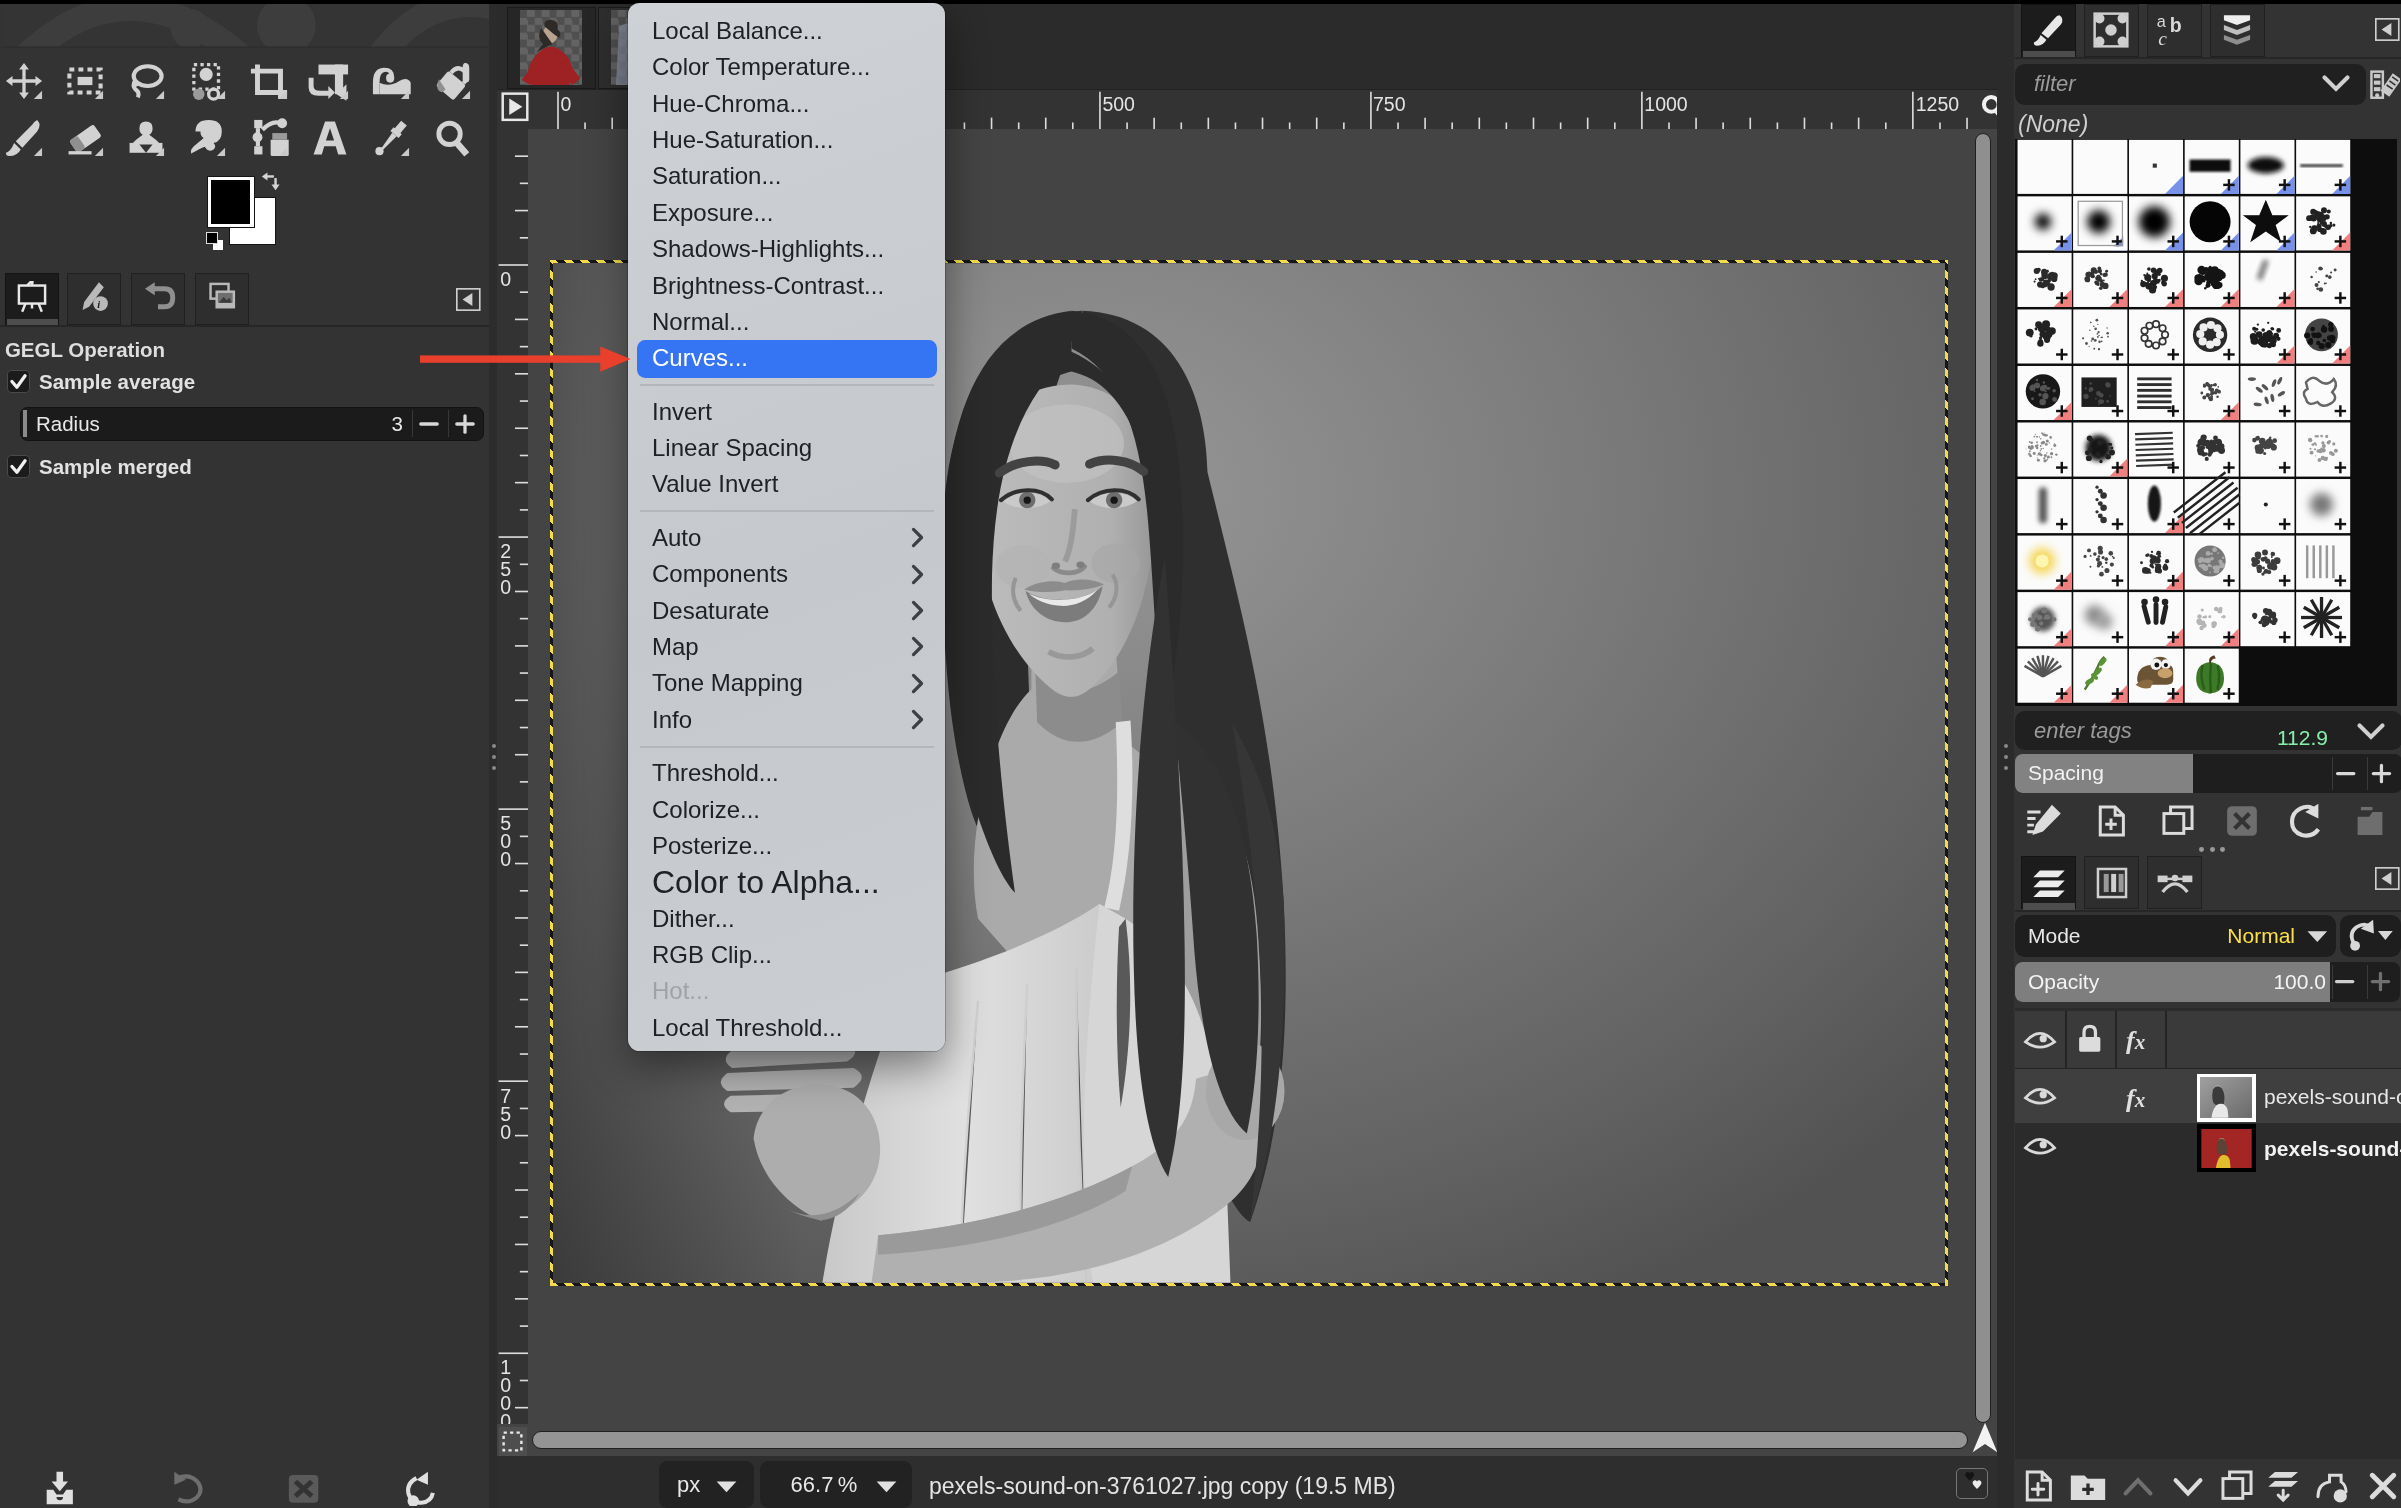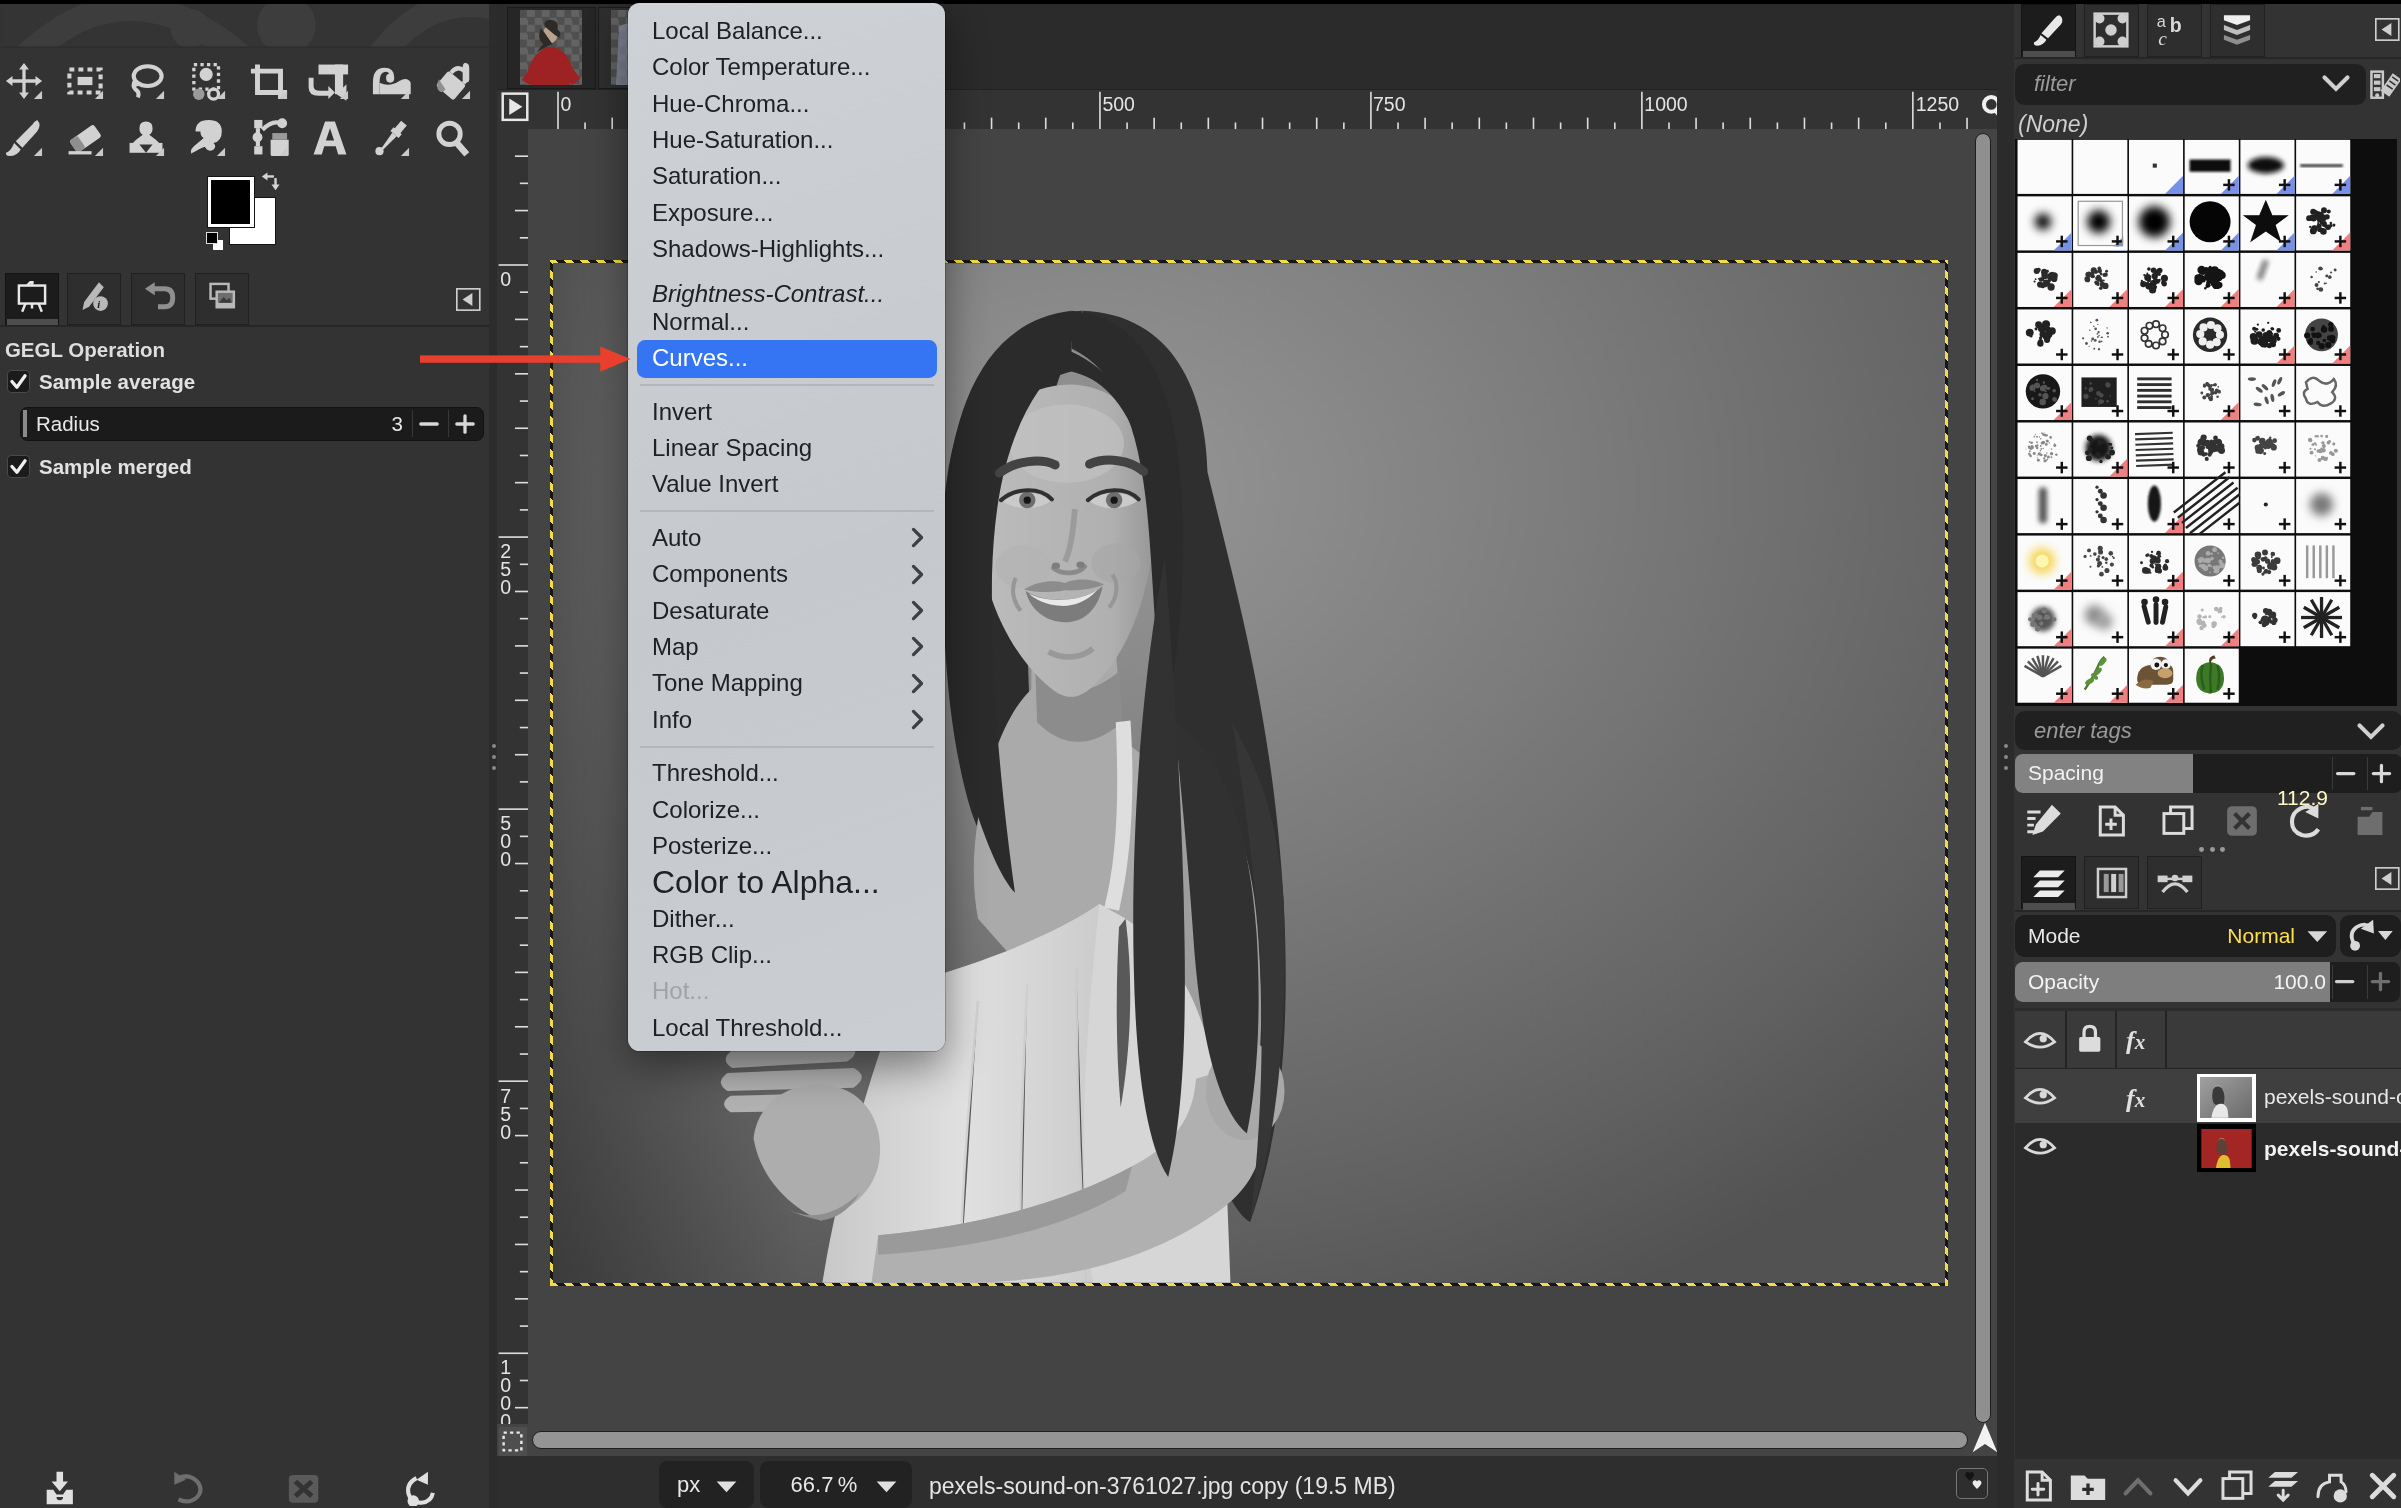--- a/index.html
+++ b/index.html
@@ -513,21 +513,21 @@
     <path d="M220 9 L257 24.5 L220 40 Z" fill="#e8402c"></path>
   </svg>
 <div style="position:absolute;left:628px;top:3.3px;width:317px;height:1048px;background:linear-gradient(160deg,#ced1d5 0%,#c5c8cc 55%,#cacdd1 100%);border-radius:11.5px;box-shadow:0 14.8px 41px rgba(0,0,0,0.45), 0 0 0 0.8px rgba(0,0,0,0.25);z-index:50;">
     <div style="position:absolute;left:24px;top:9.8px;width:279px;height:36px;font-size:24px;line-height:36px;color:#202124;white-space:nowrap;">Local Balance...</div>
     <div style="position:absolute;left:24px;top:46px;width:279px;height:36px;font-size:24px;line-height:36px;color:#202124;white-space:nowrap;">Color Temperature...</div>
     <div style="position:absolute;left:24px;top:83px;width:279px;height:36px;font-size:24px;line-height:36px;color:#202124;white-space:nowrap;">Hue-Chroma...</div>
     <div style="position:absolute;left:24px;top:119px;width:279px;height:36px;font-size:24px;line-height:36px;color:#202124;white-space:nowrap;">Hue-Saturation...</div>
     <div style="position:absolute;left:24px;top:155px;width:279px;height:36px;font-size:24px;line-height:36px;color:#202124;white-space:nowrap;">Saturation...</div>
     <div style="position:absolute;left:24px;top:192px;width:279px;height:36px;font-size:24px;line-height:36px;color:#202124;white-space:nowrap;">Exposure...</div>
     <div style="position:absolute;left:24px;top:228px;width:279px;height:36px;font-size:24px;line-height:36px;color:#202124;white-space:nowrap;">Shadows-Highlights...</div>
-    <div style="position:absolute;left:24px;top:273px;width:279px;height:36px;font-size:24px;line-height:36px;color:#202124;white-space:nowrap;font-style:italic;">Brightness-Contrast...</div>
+    <div style="position:absolute;left:24px;top:265px;width:279px;height:36px;font-size:24px;line-height:36px;color:#202124;white-space:nowrap;">Brightness-Contrast...</div>
     <div style="position:absolute;left:24px;top:301px;width:279px;height:36px;font-size:24px;line-height:36px;color:#202124;white-space:nowrap;">Normal...</div>
     <div style="position:absolute;left:9px;top:337px;width:300px;height:38px;background:#3574f2;border-radius:8.2px;"></div>
     <div style="position:absolute;left:24px;top:337px;width:279px;height:36px;font-size:24px;line-height:36px;color:#ffffff;white-space:nowrap;">Curves...</div>
     <div style="position:absolute;left:11.5px;top:381px;width:294px;height:1.6px;background:#b4b7ba;"></div>
     <div style="position:absolute;left:24px;top:391px;width:279px;height:36px;font-size:24px;line-height:36px;color:#202124;white-space:nowrap;">Invert</div>
     <div style="position:absolute;left:24px;top:427px;width:279px;height:36px;font-size:24px;line-height:36px;color:#202124;white-space:nowrap;">Linear Spacing</div>
     <div style="position:absolute;left:24px;top:463px;width:279px;height:36px;font-size:24px;line-height:36px;color:#202124;white-space:nowrap;">Value Invert</div>
     <div style="position:absolute;left:11.5px;top:507px;width:294px;height:1.6px;background:#b4b7ba;"></div>
     <div style="position:absolute;left:24px;top:517px;width:279px;height:36px;font-size:24px;line-height:36px;color:#202124;white-space:nowrap;">Auto</div>
     <svg width="13" height="21" viewBox="0 0 16 26" style="position:absolute;left:283px;top:524px" xmlns="http://www.w3.org/2000/svg">
@@ -1959,21 +1959,21 @@
     </g>
   </svg>
 <div style="position:absolute;left:2015px;top:711px;width:387px;height:39px;background:#202020;border-radius:9.8px;box-sizing:border-box;"></div>
 <div style="position:absolute;left:2034px;top:719px;width:180px;height:24.6px;color:#9a9a9a;font-size:22px;font-style:italic;line-height:24.6px;">enter tags</div>
 <svg width="28" height="18" viewBox="0 0 34 22" style="position:absolute;left:2357px;top:723px" xmlns="http://www.w3.org/2000/svg">
     <path d="M3 3 L17 17 L31 3" fill="none" stroke="#d0d0d0" stroke-width="5" stroke-linecap="round"></path>
   </svg>
 <div style="position:absolute;left:2015px;top:754px;width:387px;height:39px;background:#1e1e1e;border-radius:7.4px;"></div>
 <div style="position:absolute;left:2015px;top:754px;width:178px;height:39px;background:#828282;border-radius:7.4px 0 0 7.4px;"></div>
 <div style="position:absolute;left:2028px;top:761px;width:131px;height:24.6px;color:#f2f2f2;font-size:21px;line-height:24.6px;">Spacing</div>
-<div style="position:absolute;left:2213px;top:786px;width:115px;height:24.6px;color:#fef9c3;font-size:21px;line-height:24.6px;text-align:right;">112.9</div>
+<div style="position:absolute;left:2213px;top:726px;width:115px;height:24.6px;color:#86efac;font-size:21px;line-height:24.6px;text-align:right;">112.9</div>
 <div style="position:absolute;left:2332px;top:757px;width:0.8px;height:33px;background:#3a3a3a;"></div>
 <div style="position:absolute;left:2367px;top:757px;width:0.8px;height:33px;background:#3a3a3a;"></div>
 <svg width="70" height="39" viewBox="0 0 86 48" style="position:absolute;left:2331px;top:754px" xmlns="http://www.w3.org/2000/svg">
     <g stroke="#d8d8d8" stroke-width="4" stroke-linecap="round">
       <path d="M8 24 L28 24"></path>
       <path d="M52 24 L72 24"></path>
       <path d="M62 14 L62 34"></path>
     </g>
   </svg>
 <svg width="38" height="38" viewBox="0 0 46 46" style="position:absolute;left:2024px;top:802px" xmlns="http://www.w3.org/2000/svg">

